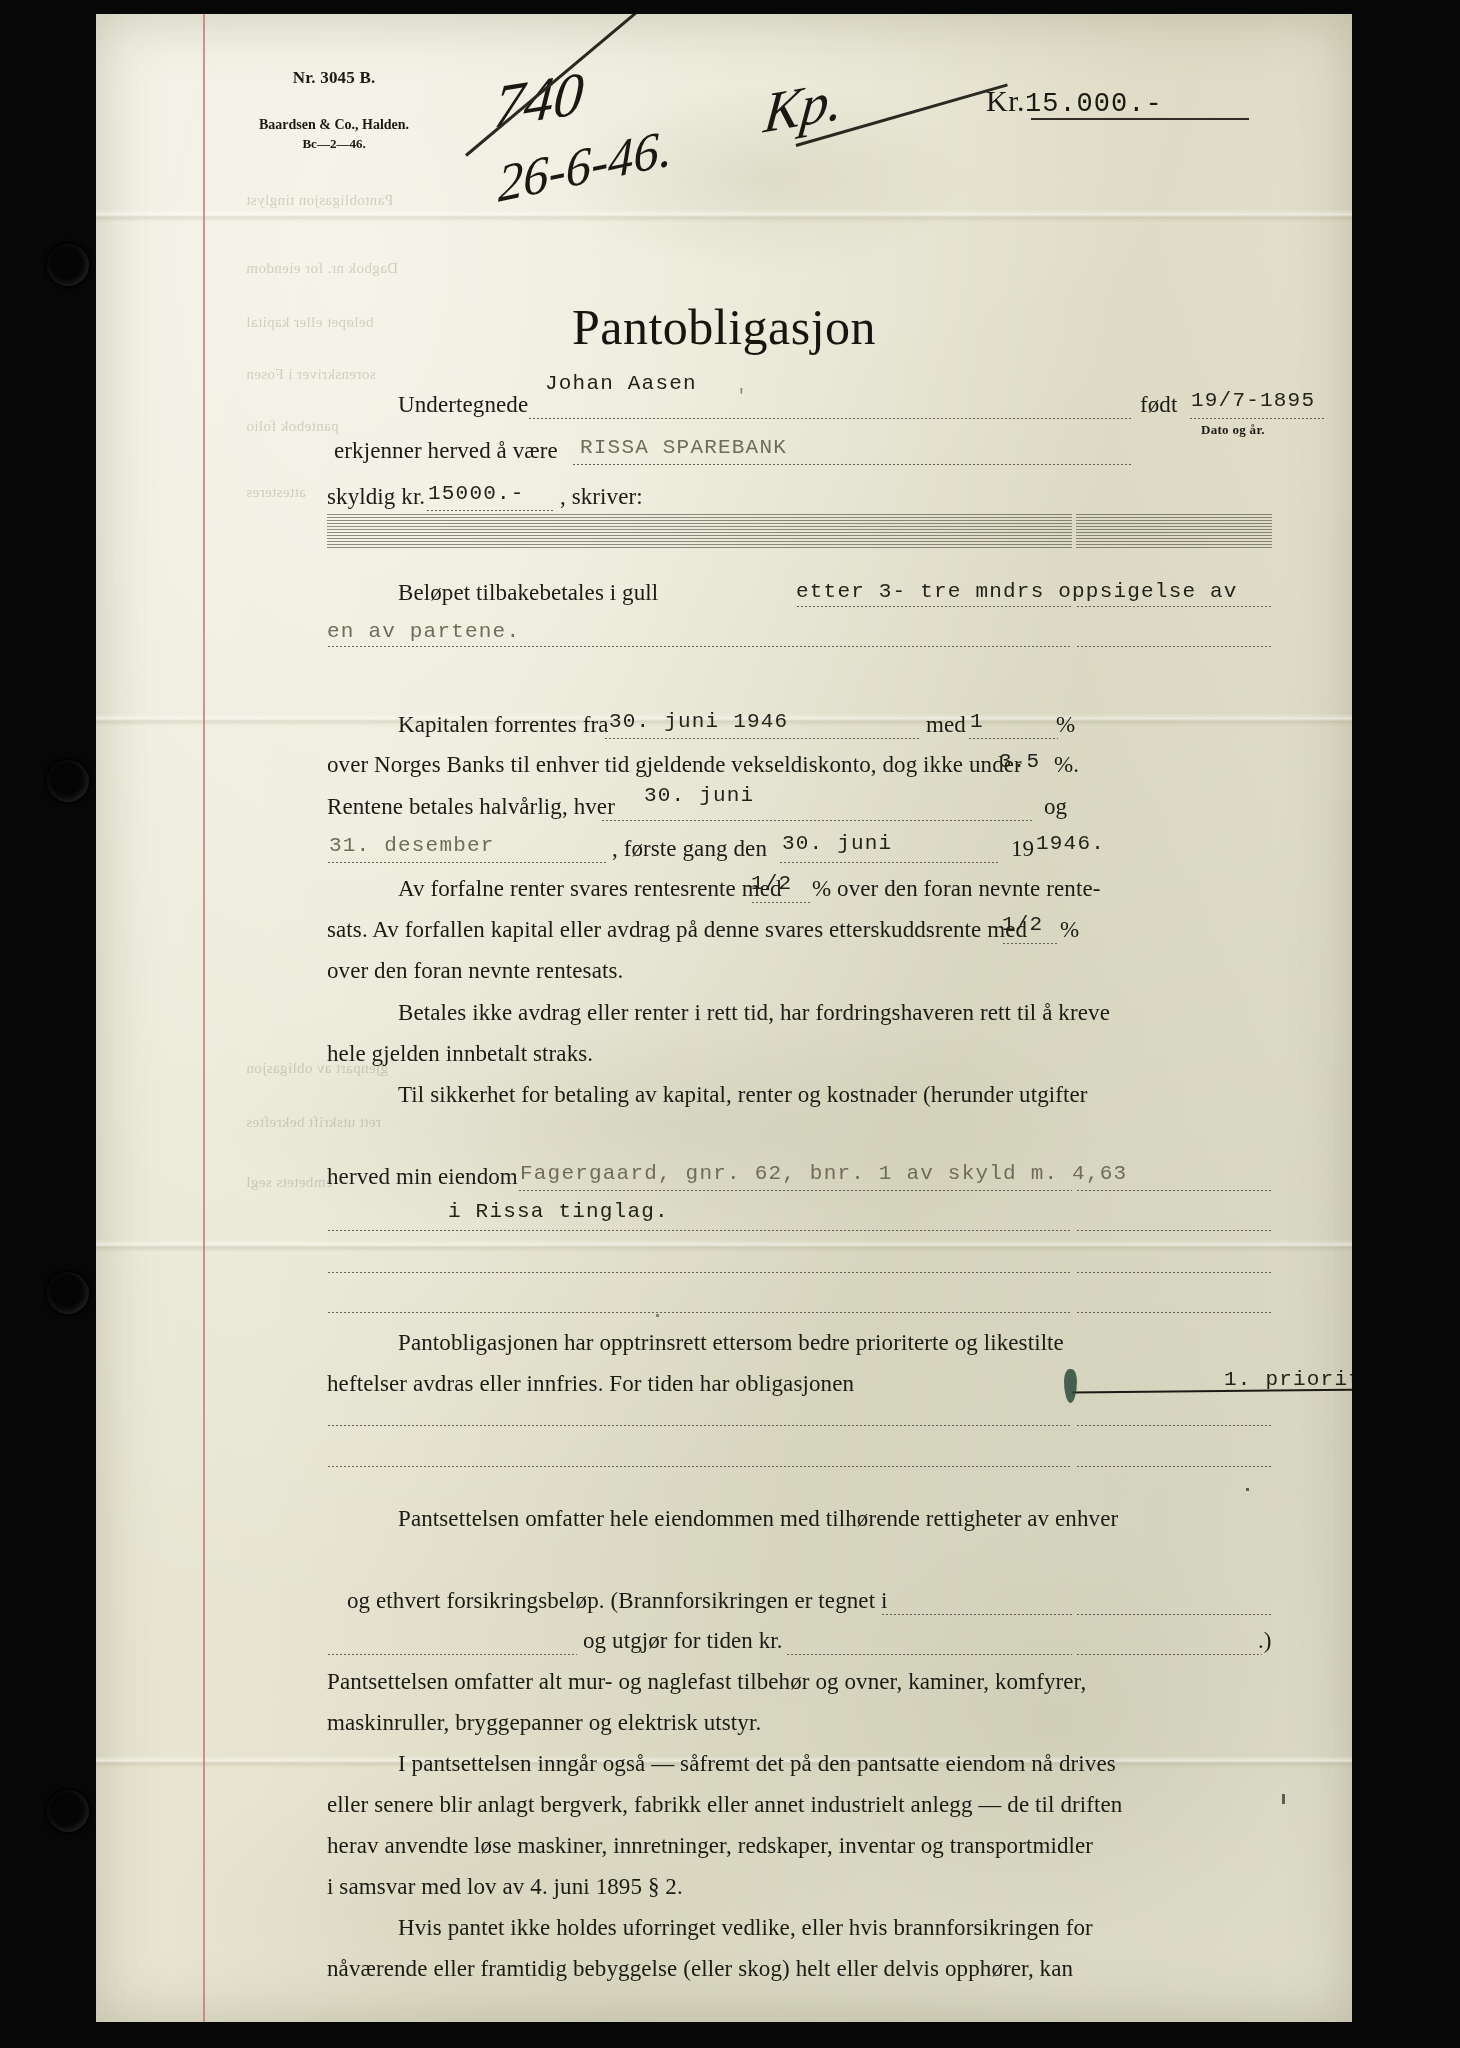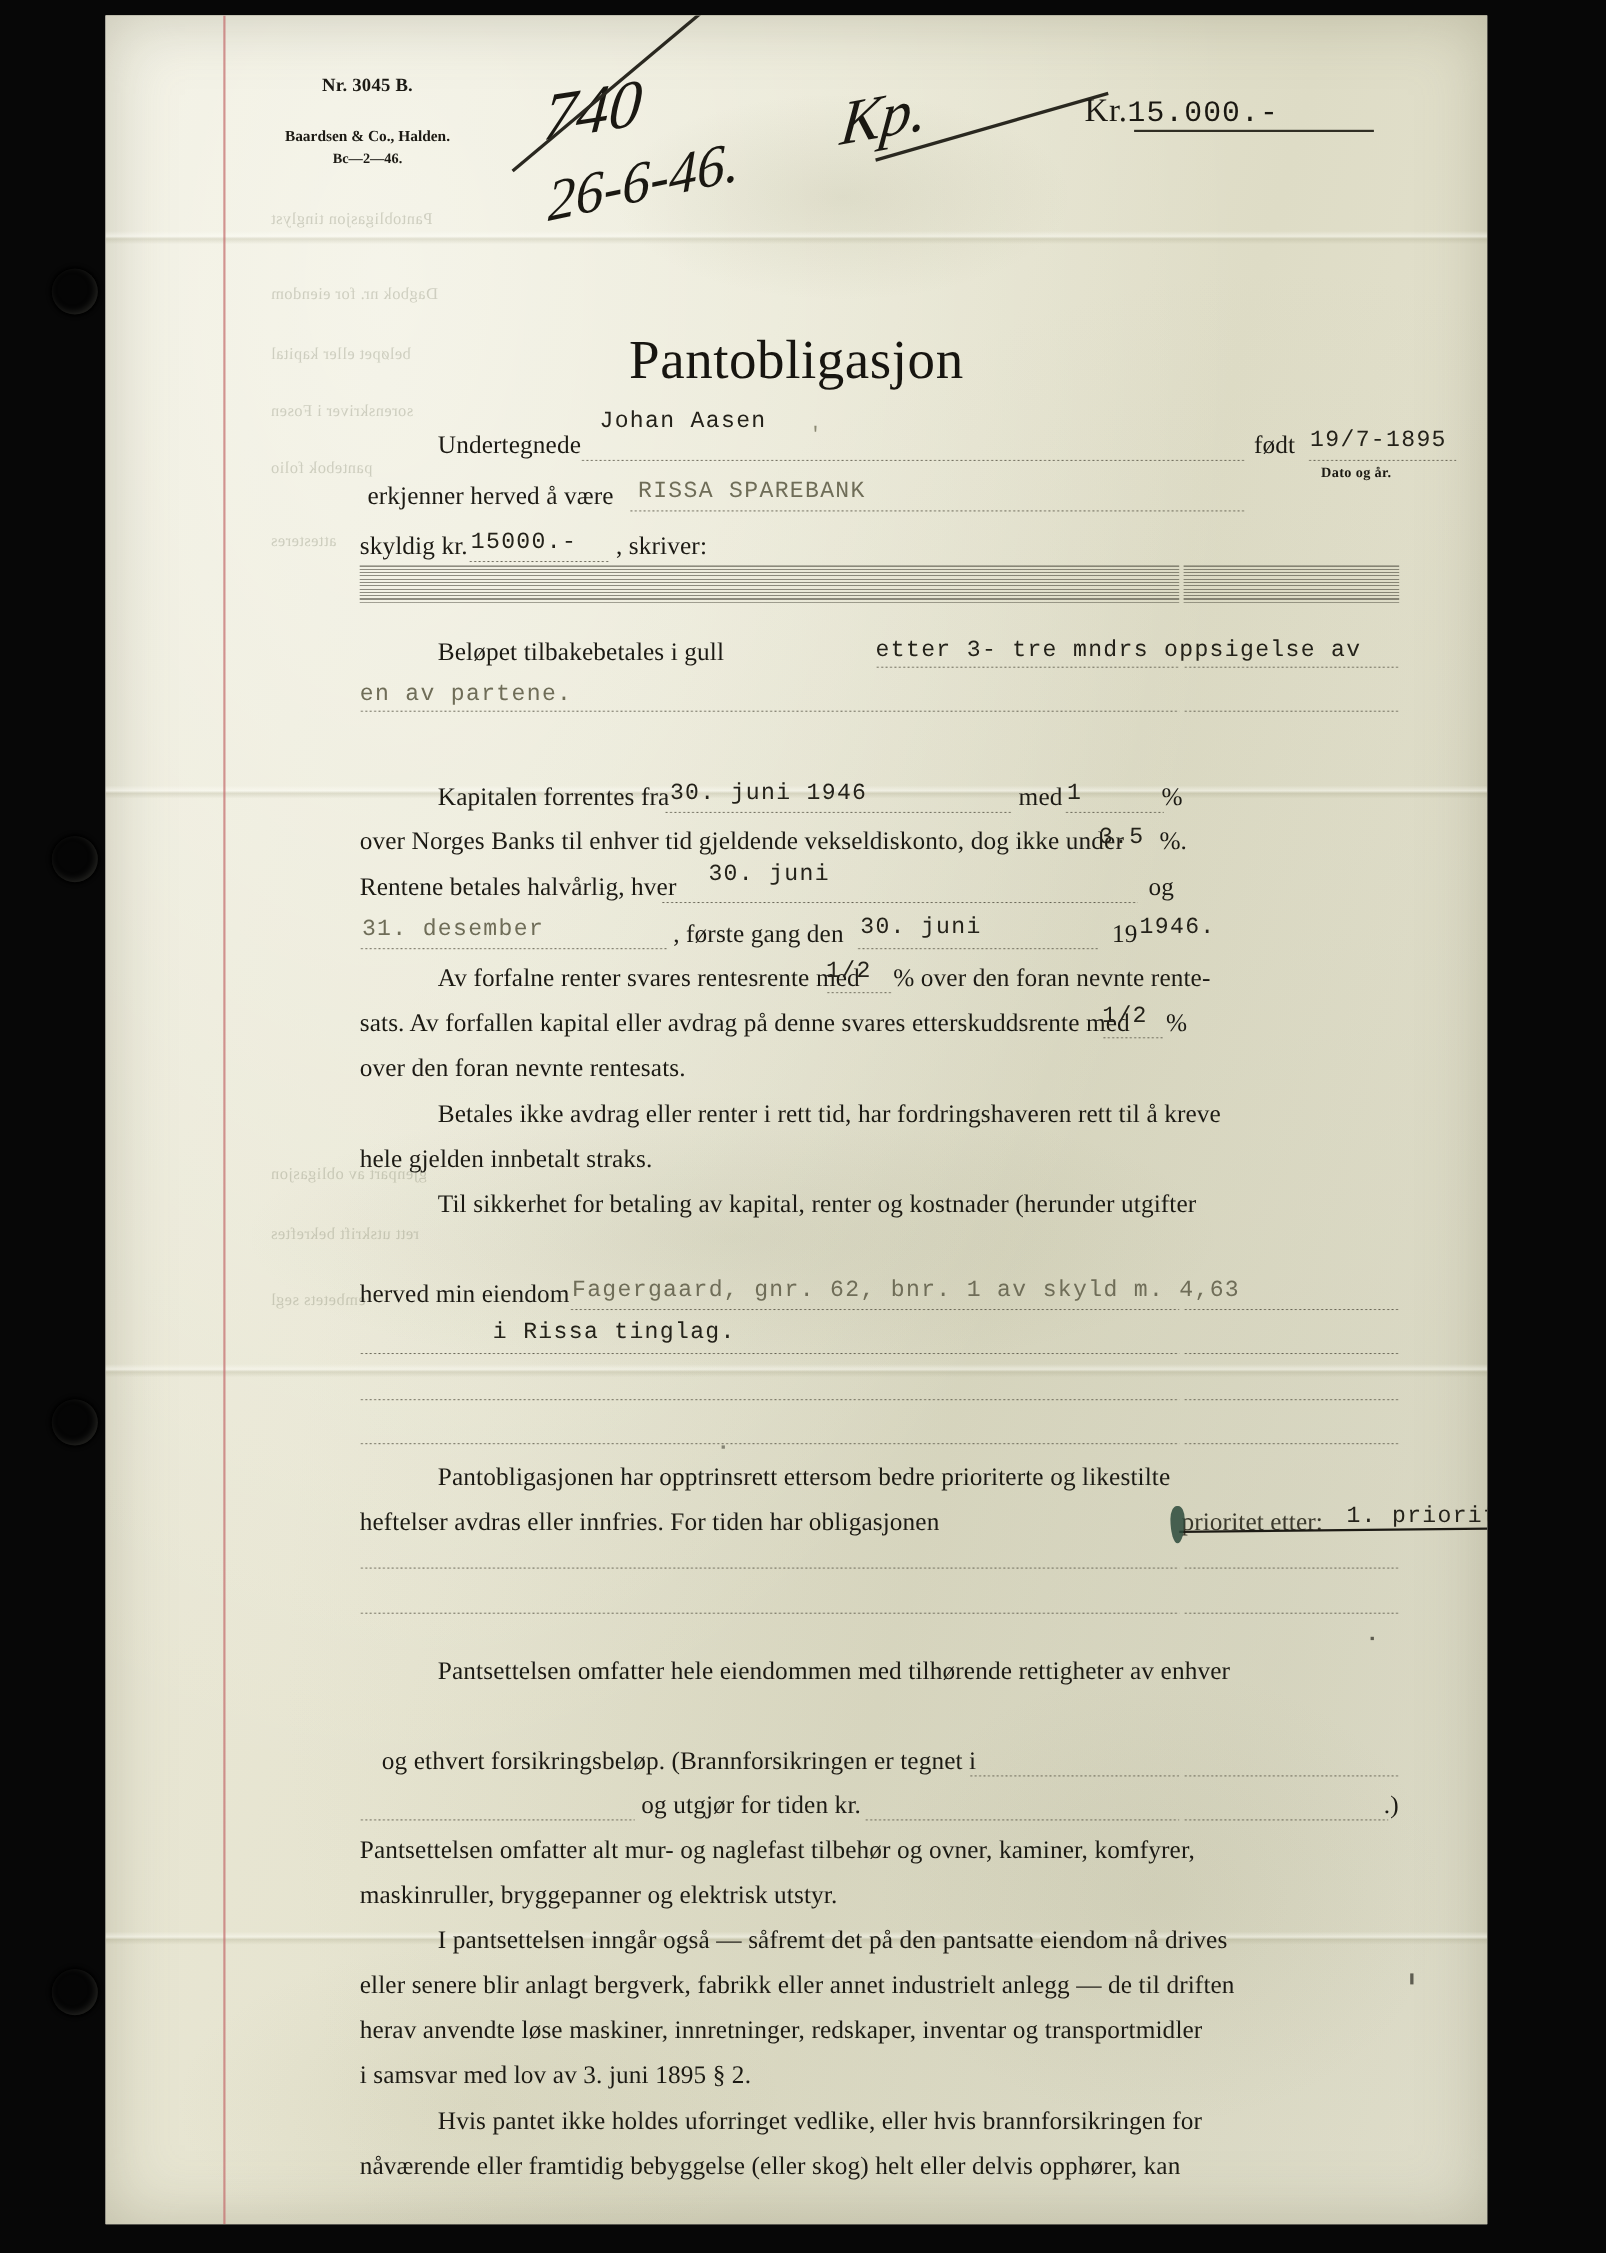--- a/index.html
+++ b/index.html
@@ -40,21 +40,21 @@
 
   
   .ghost{position:absolute;color:rgba(120,122,98,.30);font-size:15px;
          letter-spacing:.4px;white-space:nowrap;transform:scaleX(-1);
          font-family:"Liberation Serif",serif;pointer-events:none;}
 
   
   #doc{position:absolute;left:0;top:0;width:100%;height:100%;
        color:#191712;}
 
-  .pr{position:absolute;font-family:"Liberation Serif",serif;color:#1c1a14;}
+  .pr{position:absolute;font-family:"Liberation Serif",serif;color:#1c1a14;text-align:right;}
 
   
   #imprint{left:163px;top:52px;text-align:center;line-height:1.45;}
   #imprint .l1{font-size:17px;font-weight:bold;letter-spacing:.2px;}
   #imprint .l2{font-size:14px;font-weight:bold;margin-top:24px;}
   #imprint .l3{font-size:13px;font-weight:bold;}
 
   
   #krline{left:890px;top:70px;font-size:30px;letter-spacing:.5px;}
   #krline .amt{font-size:27px;letter-spacing:1px;}
@@ -272,21 +272,21 @@
       <div class="dots" style="left:690px;top:1640px;width:286px;"></div>
       <div class="dots" style="left:980px;top:1640px;width:186px;"></div>
       <div class="pr lbl" style="left:1162px;top:1614px;">.)</div>
 
       <div class="pr lbl" style="left:231px;top:1655px;">Pantsettelsen omfatter alt mur- og naglefast tilbehør og ovner, kaminer, komfyrer,</div>
       <div class="pr lbl" style="left:231px;top:1696px;">maskinruller, bryggepanner og elektrisk utstyr.</div>
 
       <div class="pr lbl" style="left:302px;top:1737px;">I pantsettelsen inngår også — såfremt det på den pantsatte eiendom nå drives</div>
       <div class="pr lbl" style="left:231px;top:1778px;">eller senere blir anlagt bergverk, fabrikk eller annet industrielt anlegg — de til driften</div>
       <div class="pr lbl" style="left:231px;top:1819px;">herav anvendte løse maskiner, innretninger, redskaper, inventar og transportmidler</div>
-      <div class="pr lbl" style="left:231px;top:1860px;">i samsvar med lov av 3. juni 1895 § 2.</div>
+      <div class="pr lbl" style="left:231px;top:1860px;">i samsvar med lov av 4. juni 1895 § 2.</div>
 
       <div class="pr lbl" style="left:302px;top:1901px;">Hvis pantet ikke holdes uforringet vedlike, eller hvis brannforsikringen for</div>
       <div class="pr lbl" style="left:231px;top:1942px;">nåværende eller framtidig bebyggelse (eller skog) helt eller delvis opphører, kan</div>
 
       <div class="stray" style="left:1186px;top:1780px;width:3px;height:10px;opacity:.7;"></div>
       <div class="stray" style="left:1150px;top:1474px;width:3px;height:3px;opacity:.7;"></div>
       <div class="stray" style="left:560px;top:1300px;width:3px;height:3px;opacity:.5;"></div>
 
     </div>
   </div>

